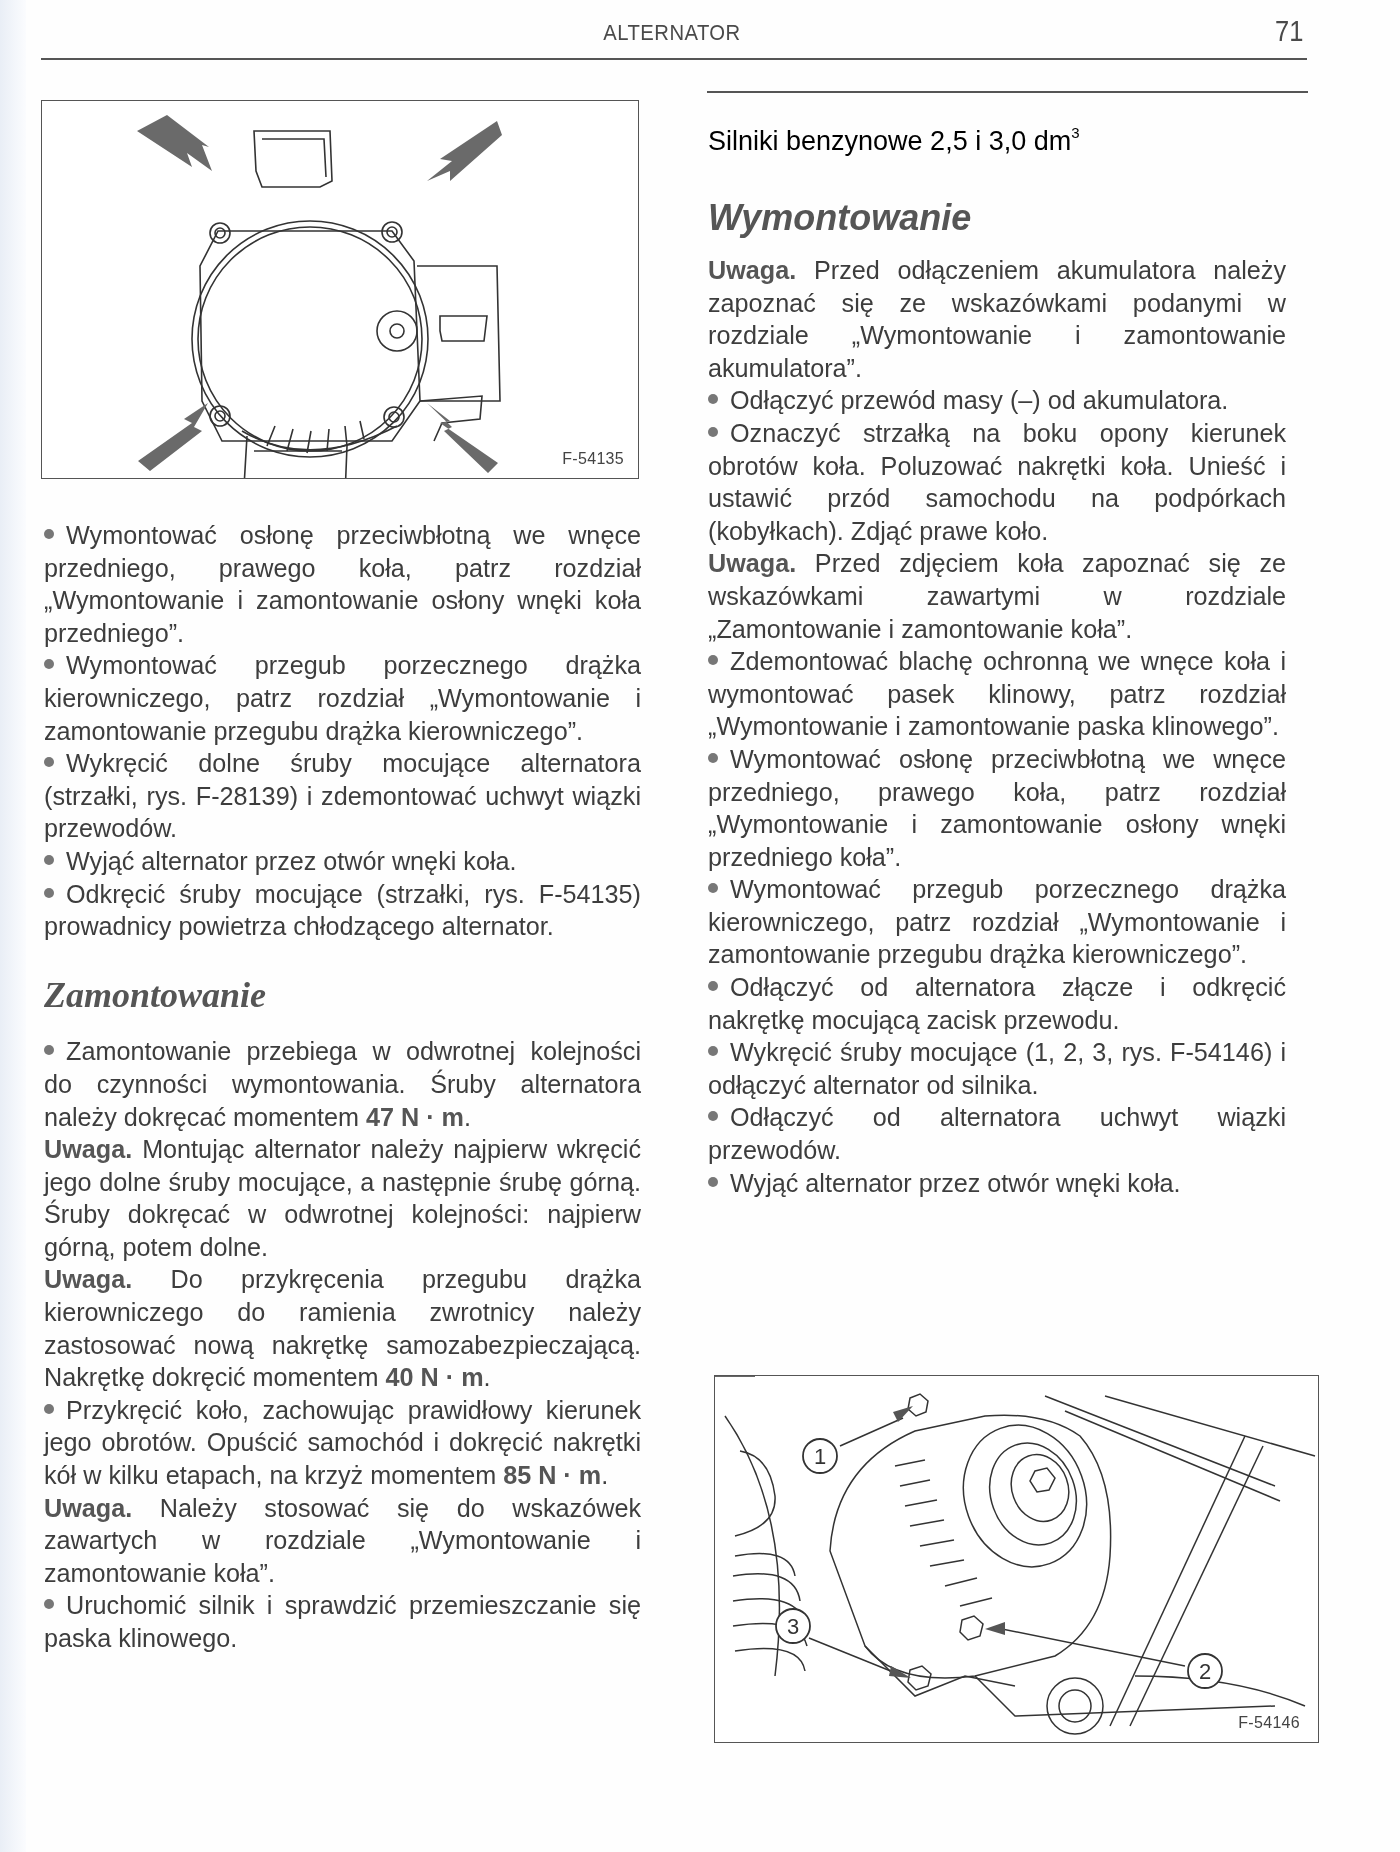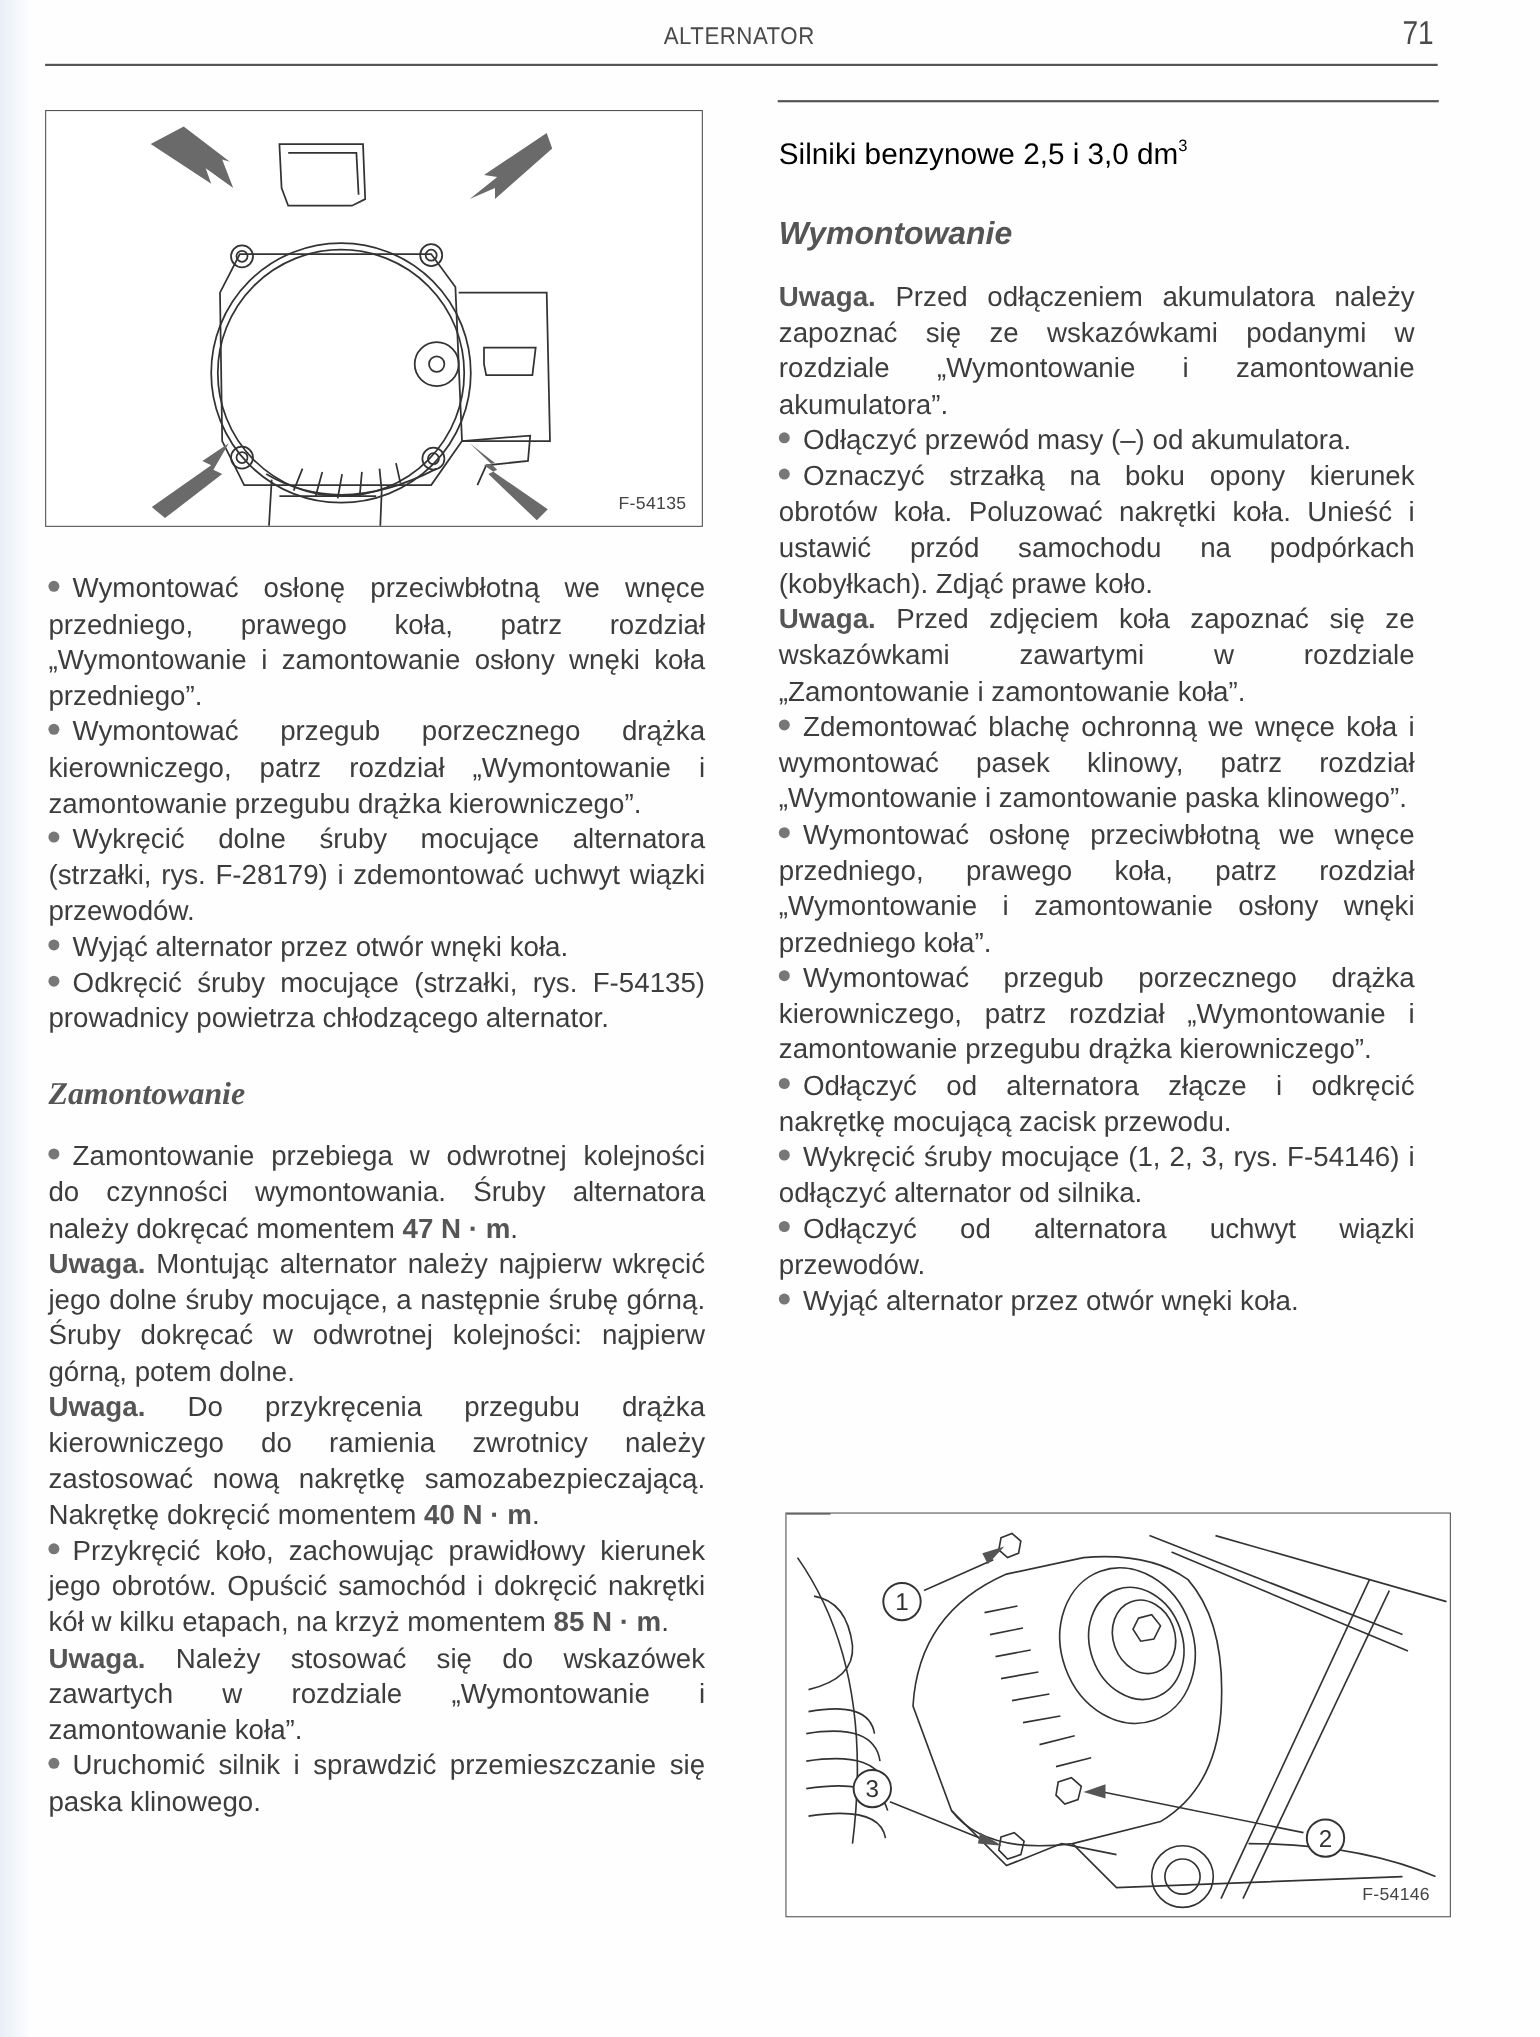--- a/index.html
+++ b/index.html
@@ -45,21 +45,21 @@
     .column p { margin: 0; }
     .col-left { left: 44px; top: 519px; width: 597px; }
     .col-right { left: 708px; top: 254px; width: 578px; }
 
     .section-heading {
       position: absolute; font-weight: normal; color: #000000; font-size: 27px;
     }
     .heading-engine { left: 708px; top: 124px; }
     .heading-engine sup { font-size: 15px; vertical-align: 12px; }
     .subheading {
-      font-style: italic; font-weight: bold; color: #555; font-size: 29px;
+      font-style: italic; font-weight: bold; color: #555; font-size: 36px;
     }
     .sub-wymont { position: absolute; left: 708px; top: 197px; }
     .sub-zamont { margin: 36px 0 24px 0; font-family: Liberation Serif, serif; }
 
     .bullet {
       display: inline-block; width: 10px; height: 10px; border-radius: 50%;
       background: #777; margin-right: 12px; vertical-align: 5px;
     }
     .strong { font-weight: bold; color: #555; }
     .torque { font-weight: bold; color: #555; }
@@ -116,21 +116,21 @@
       <polygon points="96,360 150,322 142,318 166,302 152,326 160,330 108,370"></polygon>
       <polygon points="456,362 398,322 408,320 385,302 410,326 402,330 446,372"></polygon>
     </g>
   </svg>
   <div class="fig-caption">F-54135</div>
 </div>
 
 <div class="column col-left">
   <p><span class="bullet"></span><span>Wymontować osłonę przeciwbłotną we wnęce przedniego, prawego koła, patrz rozdział „Wymontowanie i zamontowanie osłony wnęki koła przedniego”.</span></p>
   <p><span class="bullet"></span><span>Wymontować przegub porzecznego drążka kierowniczego, patrz rozdział „Wymontowanie i zamontowanie przegubu drążka kierowniczego”.</span></p>
-  <p><span class="bullet"></span><span>Wykręcić dolne śruby mocujące alternatora (strzałki, rys. F-28179) i zdemontować uchwyt wiązki przewodów.</span></p>
+  <p><span class="bullet"></span><span>Wykręcić dolne śruby mocujące alternatora (strzałki, rys. F-28139) i zdemontować uchwyt wiązki przewodów.</span></p>
   <p><span class="bullet"></span><span>Wyjąć alternator przez otwór wnęki koła.</span></p>
   <p><span class="bullet"></span><span>Odkręcić śruby mocujące (strzałki, rys. F-54135) prowadnicy powietrza chłodzącego alternator.</span></p>
 
   <div class="subheading sub-zamont">Zamontowanie</div>
 
   <p><span class="bullet"></span><span>Zamontowanie przebiega w odwrotnej kolejności do czynności wymontowania. Śruby alternatora należy dokręcać momentem</span> <span class="torque">47 N · m</span>.</p>
   <p><span class="strong">Uwaga.</span> <span>Montując alternator należy najpierw wkręcić jego dolne śruby mocujące, a następnie śrubę górną. Śruby dokręcać w odwrotnej kolejności: najpierw górną, potem dolne.</span></p>
   <p><span class="strong">Uwaga.</span> <span>Do przykręcenia przegubu drążka kierowniczego do ramienia zwrotnicy należy zastosować nową nakrętkę samozabezpieczającą. Nakrętkę dokręcić momentem</span> <span class="torque">40 N · m</span>.</p>
   <p><span class="bullet"></span><span>Przykręcić koło, zachowując prawidłowy kierunek jego obrotów. Opuścić samochód i dokręcić nakrętki kół w kilku etapach, na krzyż momentem</span> <span class="torque">85 N · m</span>.</p>
   <p><span class="strong">Uwaga.</span> <span>Należy stosować się do wskazówek zawartych w rozdziale „Wymontowanie i zamontowanie koła”.</span></p>

